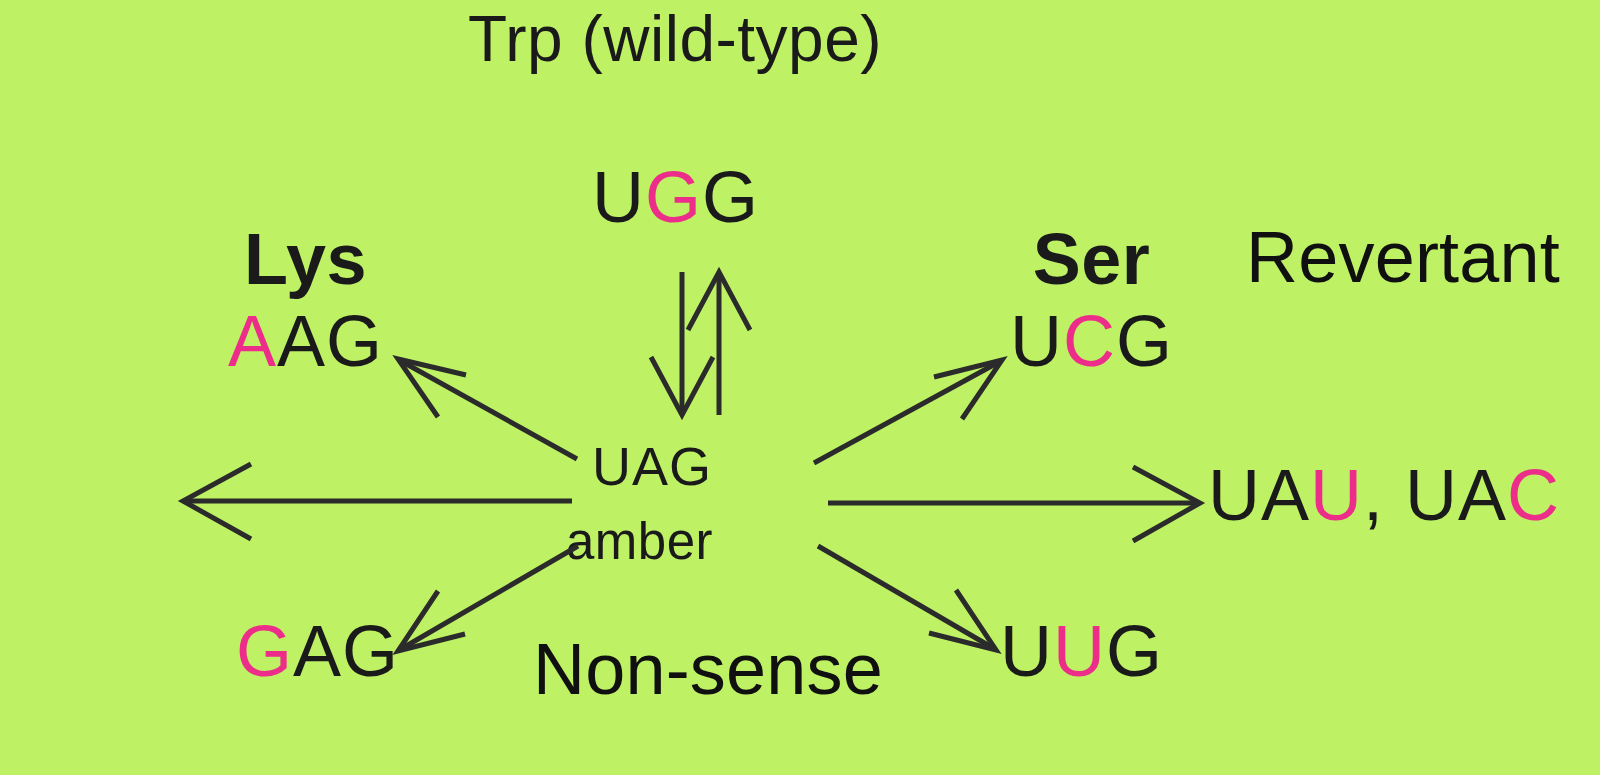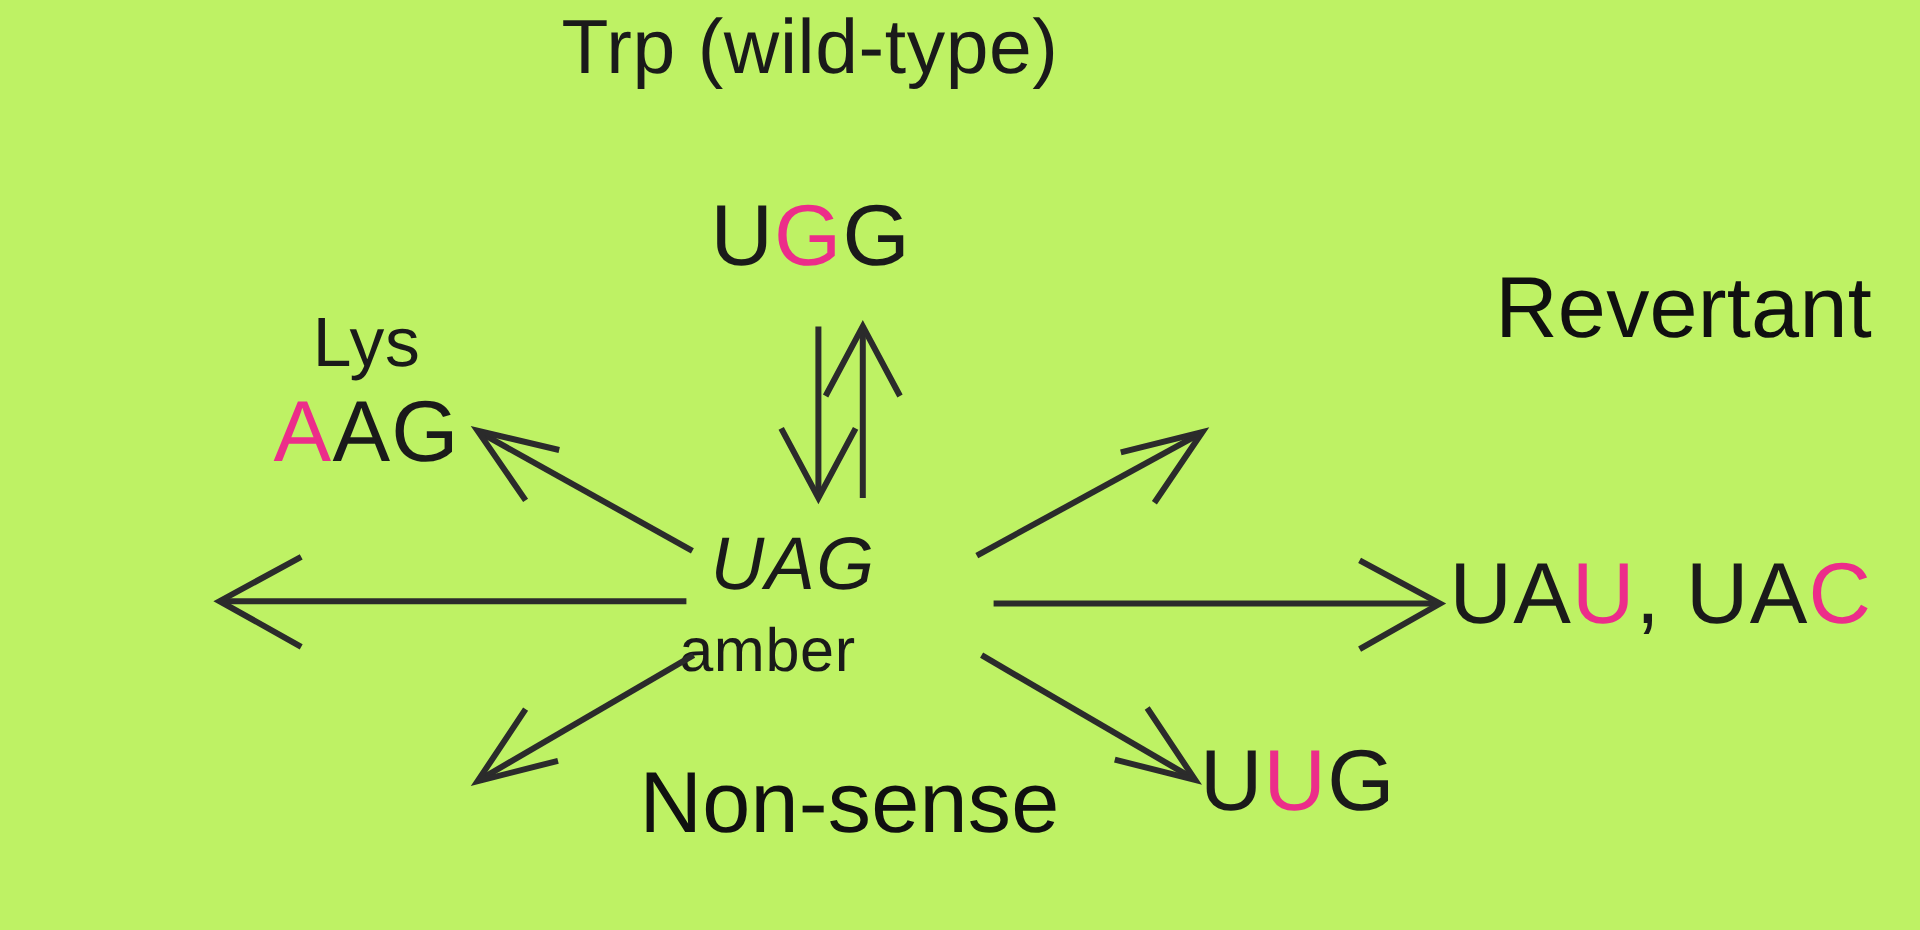--- a/index.html
+++ b/index.html
@@ -16,24 +16,23 @@
     font-family: "Liberation Sans", sans-serif;
     color: #1a1a1a;
   }
   .node {
     position: absolute;
     white-space: nowrap;
     line-height: 1.03;
     color: #1a1a1a;
   }
   .aa {
-    font-size: 58px;
-    font-weight: 400;
+    font-size: 72px;
+    font-weight: 700;
     letter-spacing: 0.5px;
-    margin-top: 34px;
   }
   .codon {
     font-size: 72px;
     font-weight: 400;
     letter-spacing: 1px;
   }
   .title {
     position: absolute;
     font-size: 64px;
     letter-spacing: 0.5px;
@@ -42,24 +41,23 @@
   }
   .annot {
     position: absolute;
     font-size: 72px;
     letter-spacing: 0.2px;
     white-space: nowrap;
     color: #101010;
   }
   .center-codon {
     position: absolute;
-    font-size: 62px;
+    font-size: 54px;
     letter-spacing: 1px;
     white-space: nowrap;
-    font-style: italic;
   }
   .center-sub {
     position: absolute;
     font-size: 51px;
     letter-spacing: 0.5px;
     white-space: nowrap;
   }
   .hl { color: #ec2d8a; }
   svg.arrows {
     position: absolute;
@@ -81,22 +79,27 @@
 
   <div class="node codon" style="left:592px; top:160px;"><span>U</span><span class="hl">G</span><span>G</span></div>
 
   <div class="stack" style="left:228px; top:218px;">
     <span class="aa">Lys</span>
     <span class="codon"><span class="hl">A</span><span>AG</span></span>
   </div>
 
 
   <div class="stack" style="left:236px; top:610px;">
+    <span class="codon"><span class="hl">G</span><span>AG</span></span>
   </div>
 
+  <div class="stack" style="left:1010px; top:218px;">
+    <span class="aa">Ser</span>
+    <span class="codon"><span>U</span><span class="hl">C</span><span>G</span></span>
+  </div>
 
   <div class="stack" style="left:1000px; top:610px;">
     <span class="codon"><span>U</span><span class="hl">U</span><span>G</span></span>
   </div>
 
   <div class="node codon" style="left:1208px; top:458px;"><span>UA</span><span class="hl">U</span><span>, </span><span>UA</span><span class="hl">C</span></div>
 
   <div class="center-codon" style="left:592px; top:435px;">UAG</div>
   <div class="center-sub" style="left:566px; top:512px;">amber</div>
 

